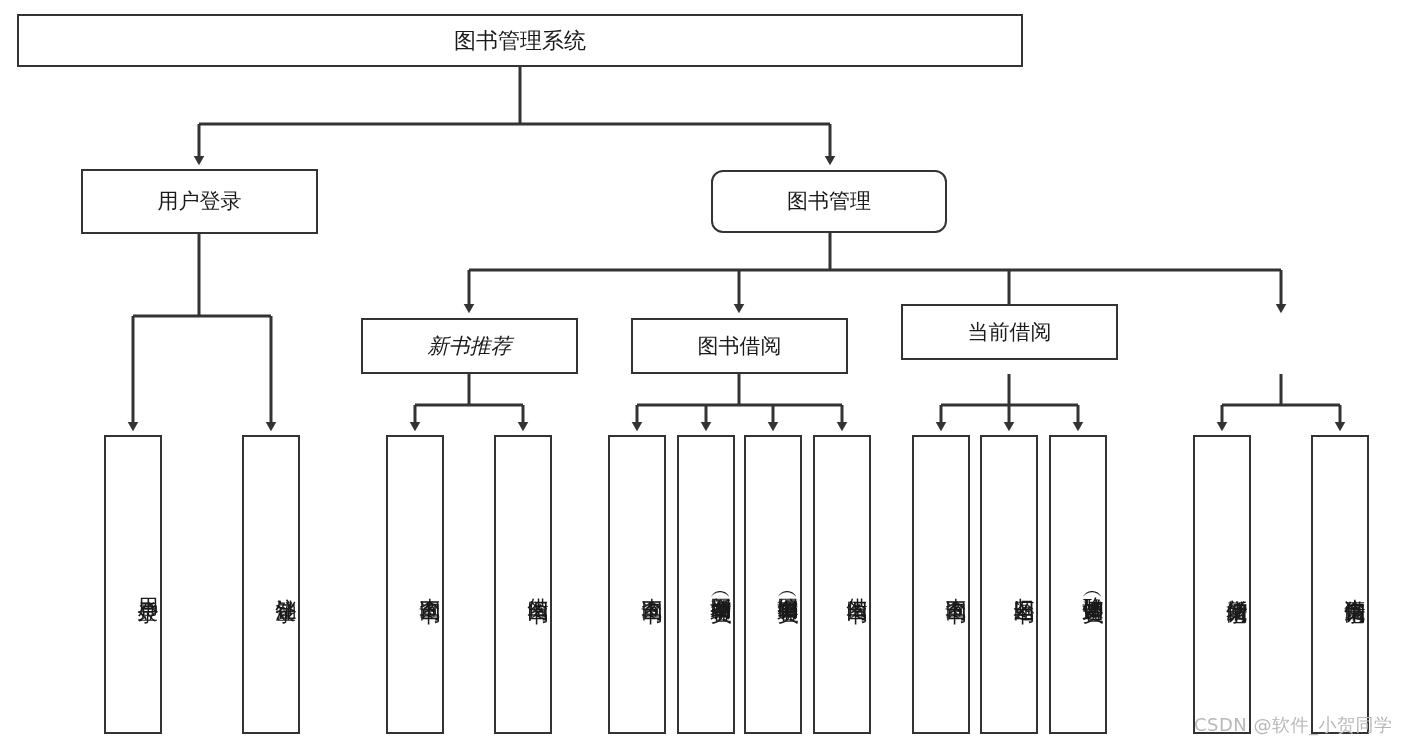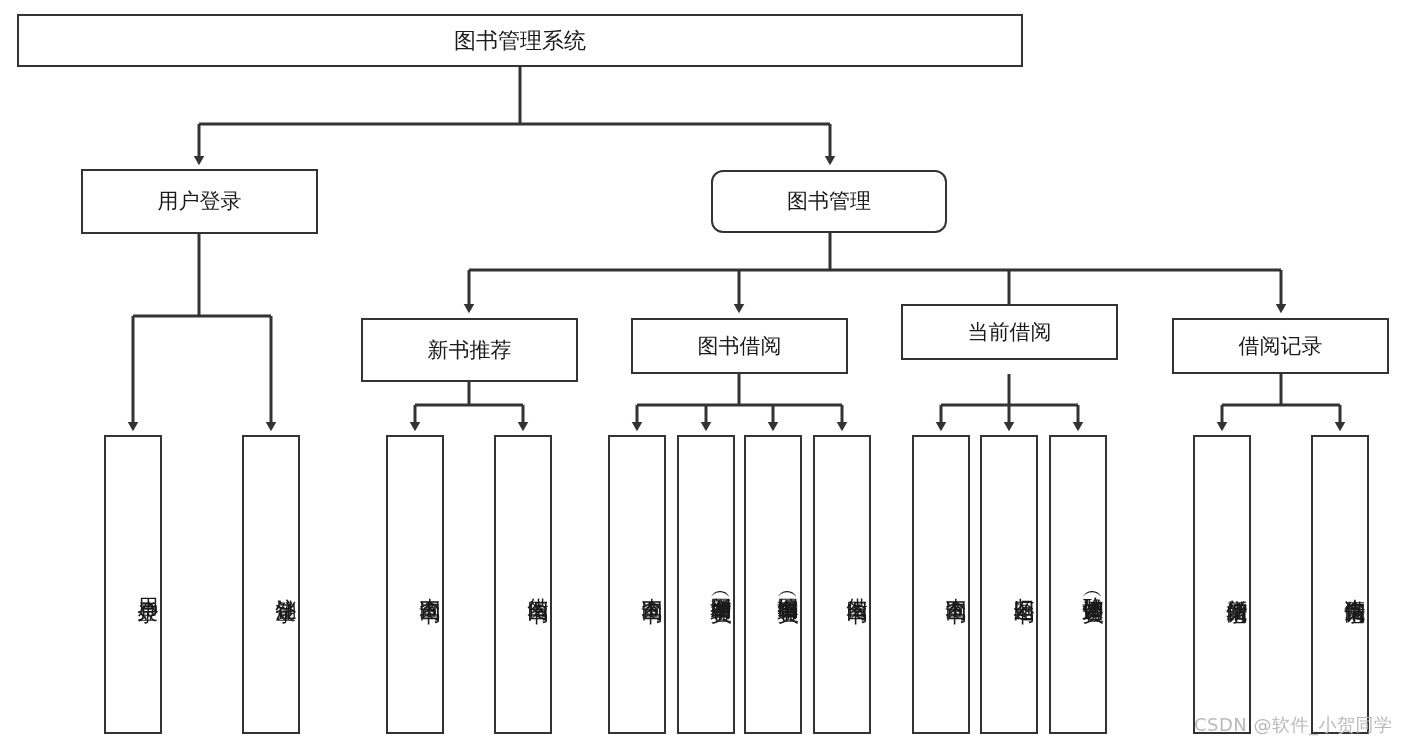--- a/index.html
+++ b/index.html
@@ -125,27 +125,26 @@
       <path d="M1340,405 L1340,423" marker-end="url(#arrow)"></path>
     </g>
   </svg>
 
   <div class="node h root" style="left:17px; top:14px; width:1006px; height:53px;">图书管理系统</div>
 
   <div class="node h" style="left:81px; top:169px; width:237px; height:65px;">用户登录</div>
 
   <div class="node h" style="left:711px; top:170px; width:236px; height:63px;border-radius:12px;">图书管理</div>
 
-  <div class="node h" style="left:361px; top:318px; width:217px; height:64px;">新书推荐</div>
+  <div class="node h" style="left:361px; top:318px; width:217px; height:56px;font-style:italic;">新书推荐</div>
 
   <div class="node h" style="left:631px; top:318px; width:217px; height:56px;">图书借阅</div>
 
   <div class="node h" style="left:901px; top:304px; width:217px; height:56px;">当前借阅</div>
 
-  <div class="node h" style="left:1172px; top:318px; width:217px; height:56px;">借阅记录</div>
 
   <div class="node v" style="left:104px; top:435px; width:58px; height:299px;">
     <span class="vtxt">用户登录</span>
   </div>
   <div class="node v" style="left:242px; top:435px; width:58px; height:299px;">
     <span class="vtxt">注销登录</span>
   </div>
 
   <div class="node v" style="left:386px; top:435px; width:58px; height:299px;">
     <span class="vtxt">查询图书</span>

